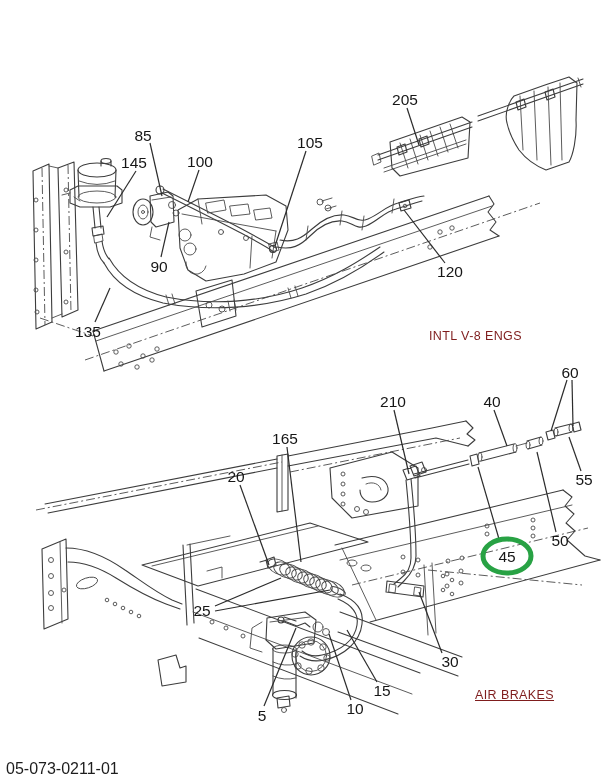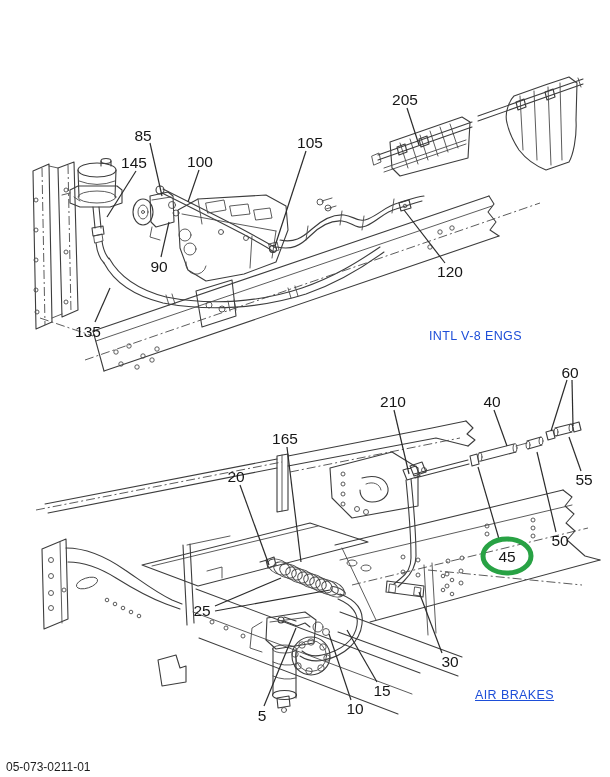--- a/index.html
+++ b/index.html
@@ -1,22 +1,22 @@
 <!DOCTYPE html>
 <html><head>
 <meta charset="utf-8">
 <style>
   html,body{margin:0;padding:0;background:#fff;}
   #page{position:relative;width:610px;height:777px;background:#fff;overflow:hidden;
         font-family:"Liberation Sans", sans-serif;}
   #art{position:absolute;left:0;top:0;}
-  .caption{position:absolute;color:#1d4ed8;font-size:12.5px;letter-spacing:.4px;white-space:nowrap;text-align:right;}
+  .caption{position:absolute;color:#7f1d1d;font-size:12.5px;letter-spacing:.4px;white-space:nowrap;text-align:right;}
   #caption-top{left:429px;top:329px;}
   #caption-bottom{left:475px;top:688px;text-decoration:underline;}
-  .footer{position:absolute;color:#1d1d1d;font-size:12px;white-space:nowrap;}
+  .footer{position:absolute;color:#1d1d1d;font-size:16px;white-space:nowrap;}
   #footer-left{left:6px;top:760px;}
   #footer-right{left:578px;top:779px;}
   
   .ln{fill:none;stroke:#3d3d3d;stroke-width:1.1;stroke-linecap:round;stroke-linejoin:round;}
   .lt{fill:none;stroke:#4a4a4a;stroke-width:.9;stroke-linecap:round;}
   .dd{fill:none;stroke:#4a4a4a;stroke-width:.9;stroke-dasharray:9 3 2 3;}
   .hole{fill:none;stroke:#4a4a4a;stroke-width:.9;}
   .callout-text{font-family:"Liberation Sans",sans-serif;font-size:15.5px;fill:#161616;}
   .leader{stroke:#2c2c2c;stroke-width:1.2;fill:none;}
 </style>

